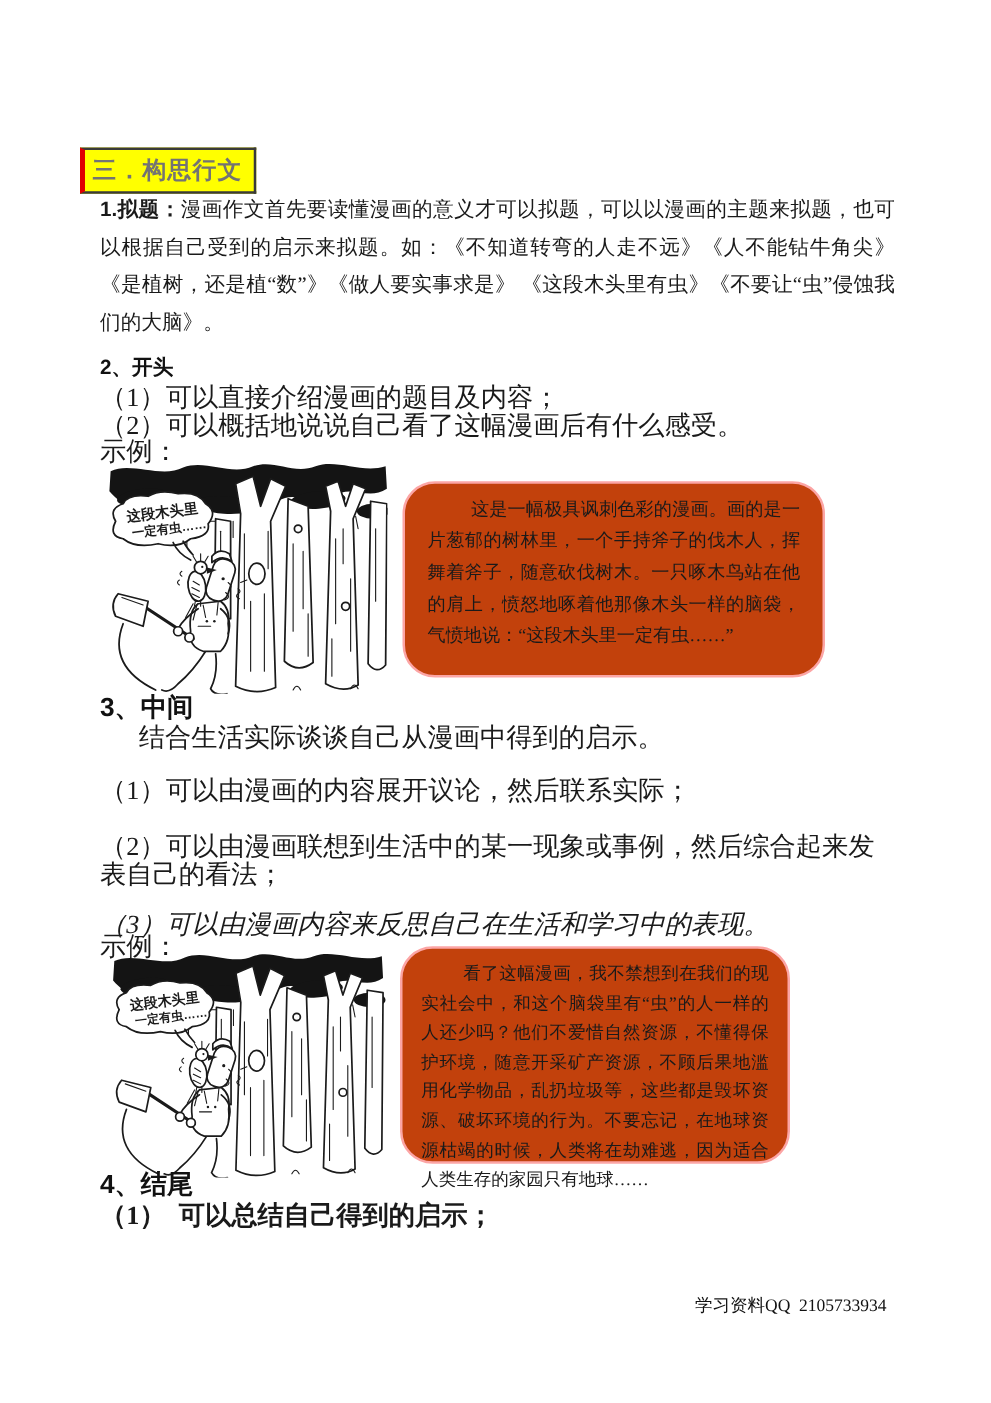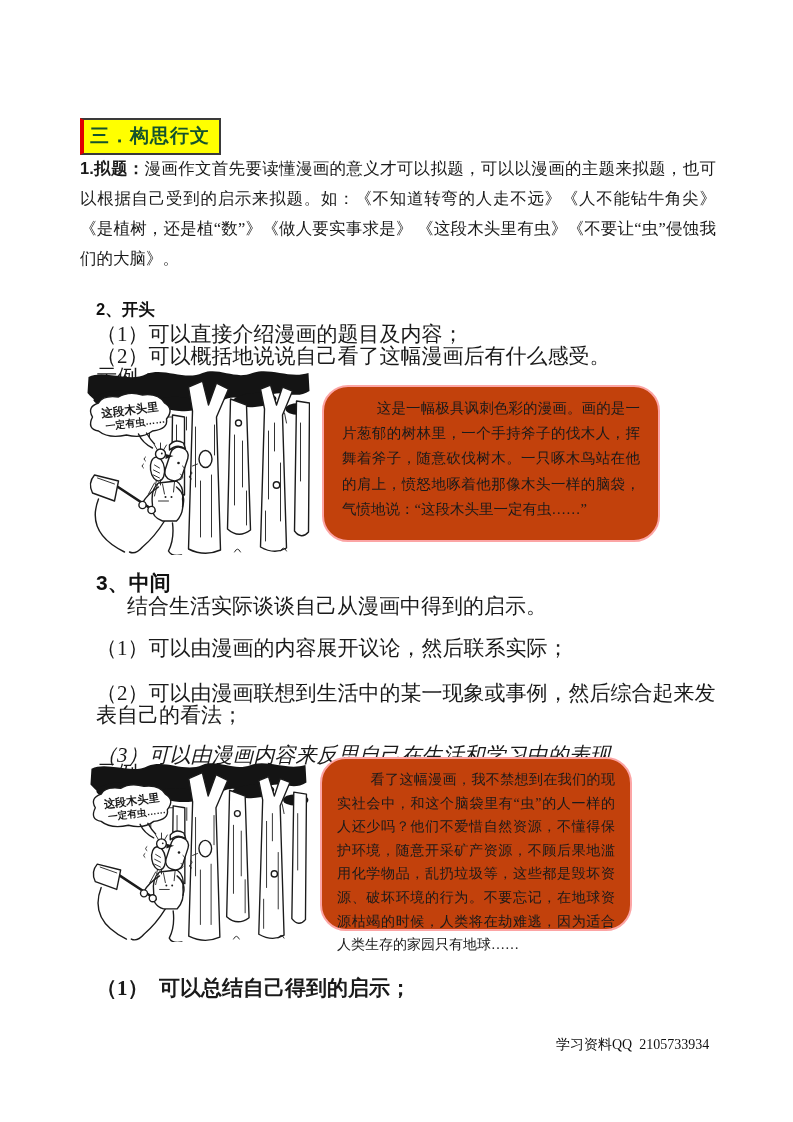--- a/index.html
+++ b/index.html
@@ -3,39 +3,39 @@
 <meta charset="utf-8">
 <style>
   html,body{margin:0;padding:0;background:#ffffff;}
   .page{
     position:relative;width:793px;height:1122px;background:#fff;
     font-family:"Liberation Serif","DejaVu Serif",serif;color:#1a1a1a;
     overflow:hidden;
   }
   
   .heading{
-    position:absolute;left:80px;top:118px;
+    position:absolute;left:64px;top:118px;
     background:#ffff00;border:2px solid #3a3a3a;border-left:4px solid #e00000;
     padding:3px 9px 4px 6px;
     font-family:Liberation Sans, sans-serif;
-    font-weight:bold;font-size:19px;color:#14532d;letter-spacing:1px;
+    font-weight:bold;font-size:19px;color:#737373;letter-spacing:1px;
   }
   
   .para1{
     position:absolute;left:80px;top:153px;width:636px;margin:0;
     font-size:16.5px;line-height:30px;text-align:justify;
   }
   .para1 b{font-family:"Liberation Sans","DejaVu Sans",sans-serif;font-size:16.5px;}
   
   .sec-title{
     font-family:"Liberation Sans","DejaVu Sans",sans-serif;
     font-weight:bold;font-size:16.5px;color:#111;
   }
   .doc-line{font-size:21px;line-height:21.5px;}
-  .abs{position:absolute;left:80px;width:640px;margin:16px;}
+  .abs{position:absolute;left:80px;width:640px;margin:0;}
   .sec2{top:283px;}
   .sec2 .sec-title{margin-bottom:3px;}
   .s3-title{top:556px;}
   .s3-intro{top:580px;padding-left:31px;}
   .s3-i1{top:622px;}
   .s3-i2{top:667px;}
   .s3-i3{top:729px;font-style:italic;}
   .s3-ex{top:747px;}
   .s4-title{top:937px;}
   .s4-i1{top:962px;white-space:pre;font-weight:bold;}
@@ -104,20 +104,21 @@
   <div class="abs doc-line s3-ex">示例：</div>
 
   <svg class="cartoon cartoon2" viewBox="0 0 225 184" aria-hidden="true">
       <use href="#cartoon-art"></use>
     </svg>
 
   <div class="bubble-box box2">
     <p>看了这幅漫画，我不禁想到在我们的现实社会中，和这个脑袋里有“虫”的人一样的人还少吗？他们不爱惜自然资源，不懂得保护环境，随意开采矿产资源，不顾后果地滥用化学物品，乱扔垃圾等，这些都是毁坏资源、破坏环境的行为。不要忘记，在地球资源枯竭的时候，人类将在劫难逃，因为适合人类生存的家园只有地球……</p>
   </div>
 
+  <div class="abs doc-line sec-title s4-title">4、结尾</div>
   <div class="abs doc-line s4-i1">（1）  可以总结自己得到的启示；</div>
 
   <div class="footer">学习资料QQ  2105733934</div>
 </div>
 
 <svg width="0" height="0" style="position:absolute" aria-hidden="true">
   <defs>
     <g id="cartoon-art">
 
       <g>

